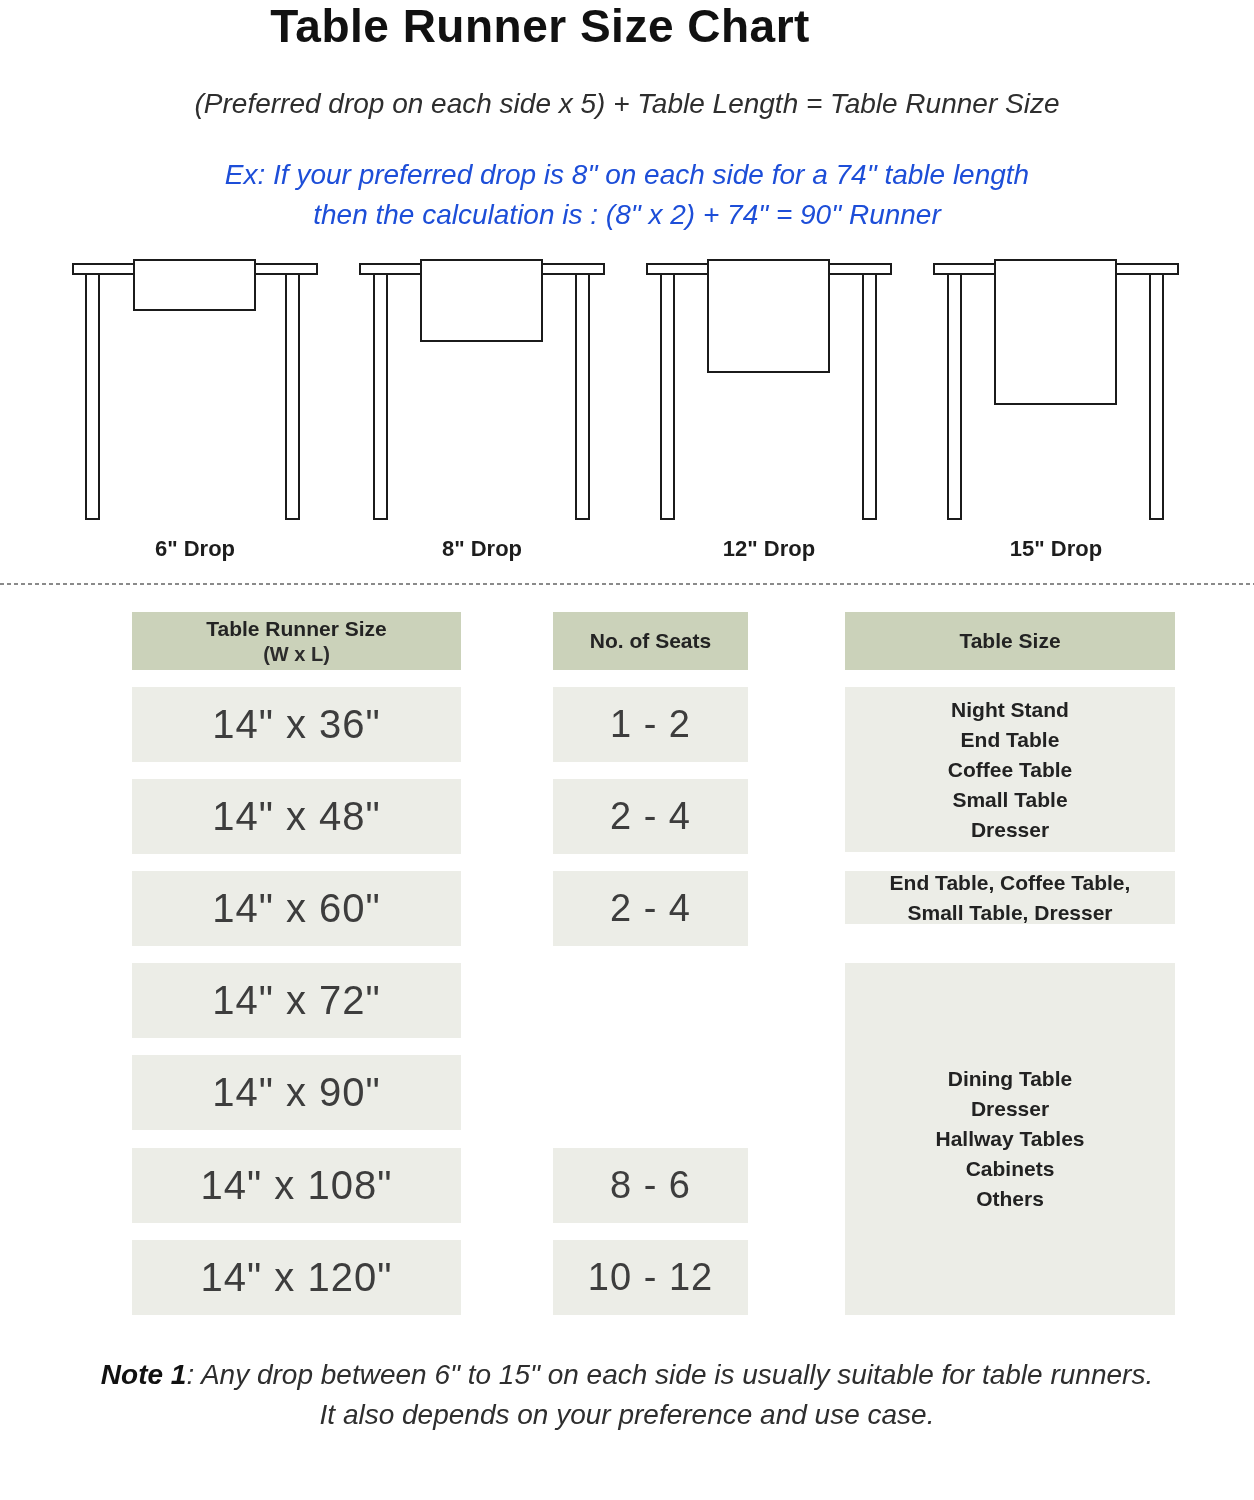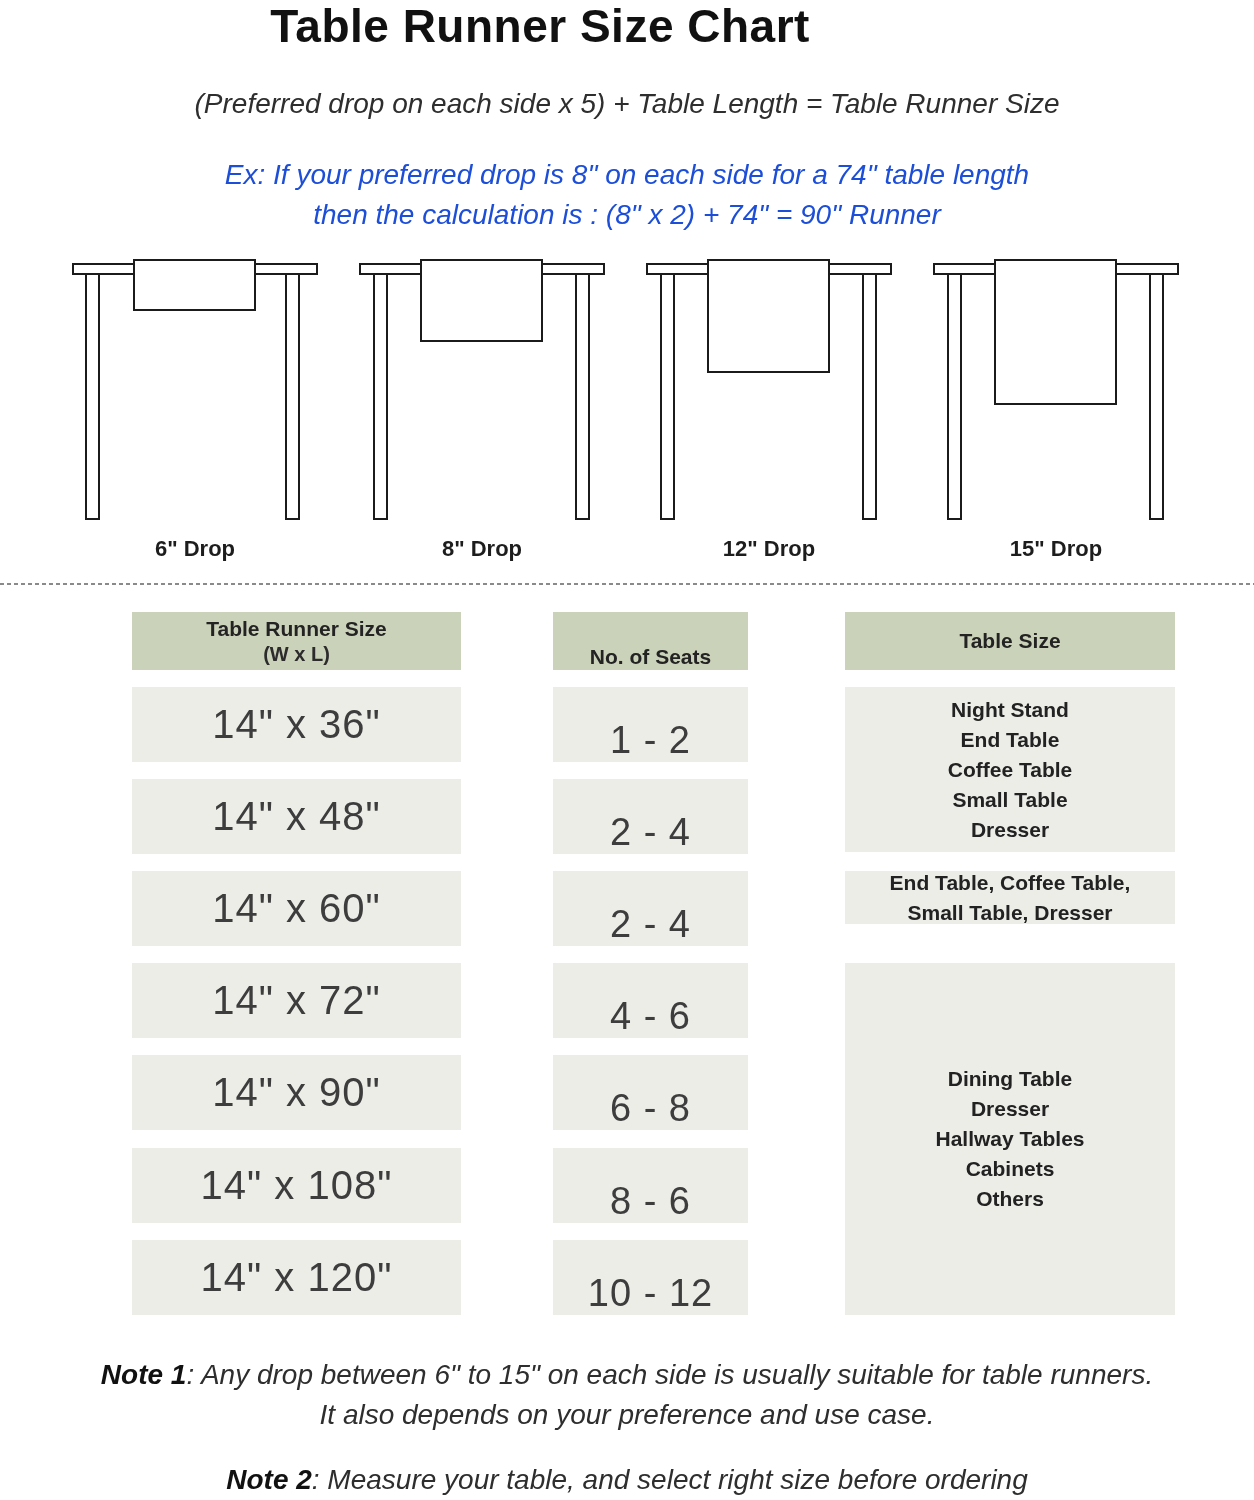--- a/index.html
+++ b/index.html
@@ -52,21 +52,21 @@
     position: absolute;
     display: flex; flex-direction: column;
     align-items: center; justify-content: center;
     text-align: center;
   }
   .hdr { background: var(--header-bg, #cbd2ba); height: 58px; top: 612px; }
   .hdr .h-main { font-size: 21px; font-weight: 700; line-height: 26px; color: #232323; }
   .hdr .h-sub  { font-size: 20px; font-weight: 700; line-height: 24px; color: #2c2c2c; }
   .rowbox { background: var(--row-bg, #ecede7); height: 75px; }
   .col1 { left: 132px; width: 329px; }
-  .col2 { left: 553px; width: 195px; justify-content: flex-end; }
+  .col2 { left: 553px; width: 195px; }
   .col3 { left: 845px; width: 330px; }
   .size-val {
     font-size: 40px; font-weight: 300; letter-spacing: 1px; color: #3d3d3d;
   }
   .seat-val {
     font-size: 38px; font-weight: 300; letter-spacing: 1px; color: #3d3d3d;
   }
   .types-line { font-size: 21px; font-weight: 700; line-height: 30px; color: #222; }
 
   
@@ -150,26 +150,20 @@
 
   <div class="cellbox rowbox col2" style="top:687px">
       <span class="seat-val">1 - 2</span>
     </div>
   <div class="cellbox rowbox col2" style="top:779px">
       <span class="seat-val">2 - 4</span>
     </div>
   <div class="cellbox rowbox col2" style="top:871px">
       <span class="seat-val">2 - 4</span>
     </div>
-  <div class="cellbox rowbox col2" style="top:963px">
-      <span class="seat-val">4 - 6</span>
-    </div>
-  <div class="cellbox rowbox col2" style="top:1055px">
-      <span class="seat-val">6 - 8</span>
-    </div>
   <div class="cellbox rowbox col2" style="top:1148px">
       <span class="seat-val">8 - 6</span>
     </div>
   <div class="cellbox rowbox col2" style="top:1240px">
       <span class="seat-val">10 - 12</span>
     </div>
 
   <div class="cellbox rowbox col3" style="top:687px;height:165px">
     <span class="types-line">Night Stand</span>
     <span class="types-line">End Table</span>
@@ -186,17 +180,14 @@
     <span class="types-line">Dresser</span>
     <span class="types-line">Hallway Tables</span>
     <span class="types-line">Cabinets</span>
     <span class="types-line">Others</span>
   </div>
 
   <div class="abs note center-text" style="top:1355px">
     <div><b>Note 1</b><span>: Any drop between 6" to 15" on each side is usually suitable for table runners.</span></div>
     <div>It also depends on your preference and use case.</div>
   </div>
-  <div class="abs note center-text" style="top:1460px">
-    <b>Note 2</b><span>: Measure your table, and select right size before ordering</span>
-  </div>
 
 </div>
 
 </body></html>

